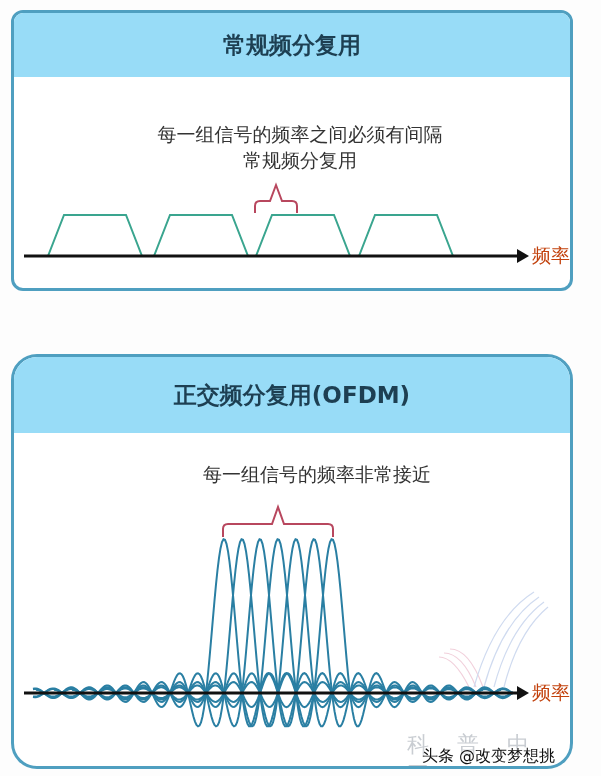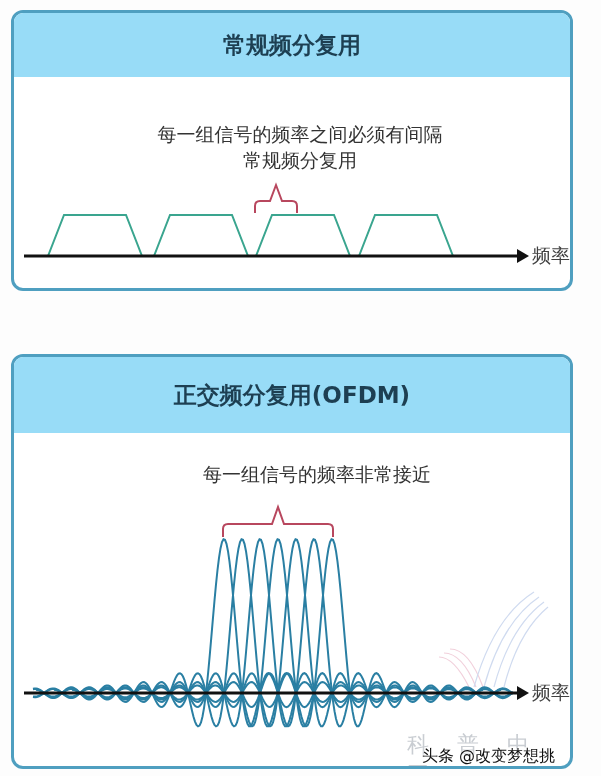--- a/index.html
+++ b/index.html
@@ -1,21 +1,21 @@
 <!DOCTYPE html>
 <html><head>
 <meta charset="utf-8">
 <style>
   html,body{margin:0;padding:0;background:#fdfdfd;}
   body{width:601px;height:776px;position:relative;overflow:hidden;font-family:"DejaVu Sans","Liberation Sans",sans-serif;}
   .panel{position:absolute;left:11px;width:562px;border:3px solid #4f9fc0;border-radius:12px;background:#fff;overflow:hidden;box-sizing:border-box;}
   .panel-header{background:#98dcf7;display:flex;align-items:center;justify-content:center;font-weight:bold;color:#1d3f52;font-size:23px;}
   .caption{position:absolute;left:8px;width:100%;text-align:center;color:#333;font-size:19px;line-height:26px;}
   svg{position:absolute;left:0;top:0;}
-  .axis-label{position:absolute;font-size:19px;color:#404040;}
+  .axis-label{position:absolute;font-size:19px;color:#c2410c;}
   .watermark{position:absolute;color:#c9cdd2;font-size:22px;letter-spacing:28px;}
   .credit{position:absolute;color:#111;font-size:16px;text-shadow:0 0 2px #fff,0 0 2px #fff;}
 </style>
 </head>
 <body>
 
 <div class="panel" style="top:10px;height:281px;">
   <div class="panel-header" style="height:64px;">常规频分复用</div>
   <div class="caption" style="top:108px;">每一组信号的频率之间必须有间隔</div>
   <div class="caption" style="top:134px;">常规频分复用</div>
@@ -29,21 +29,21 @@
       <path d="M242 243 L258 202 H320 L336 243"></path>
       <path d="M345 243 L361 202 H423 L439 243"></path>
     </g>
 
     <line x1="10" y1="243" x2="503" y2="243" stroke="#111" stroke-width="3"></line>
     <polygon points="503,236 515,243 503,250" fill="#111"></polygon>
   </svg>
   <div class="axis-label" style="left:518px;top:230px;">频率</div>
 </div>
 
-<div class="panel" style="top:354px;height:415px;">
+<div class="panel" style="top:354px;height:415px;border-radius:26px;">
   <div class="panel-header" style="height:76px;">正交频分复用(OFDM)</div>
   <div class="caption" style="top:104px;padding-left:17px;">每一组信号的频率非常接近</div>
   <svg width="578" height="415">
 
     <path d="M209 180 V172 Q209 167 214 167 H258 L264 150 L270 167 H314 Q319 167 319 172 V180" fill="none" stroke="#b8475e" stroke-width="2"></path>
 
     <g fill="none" stroke-width="1.2" opacity="0.55">
       <path d="M425 300 Q440 300 455 330" stroke="#e6a9bd"></path>
       <path d="M430 296 Q448 296 462 330" stroke="#e6a9bd"></path>
       <path d="M436 292 Q455 292 469 330" stroke="#e6a9bd"></path>

